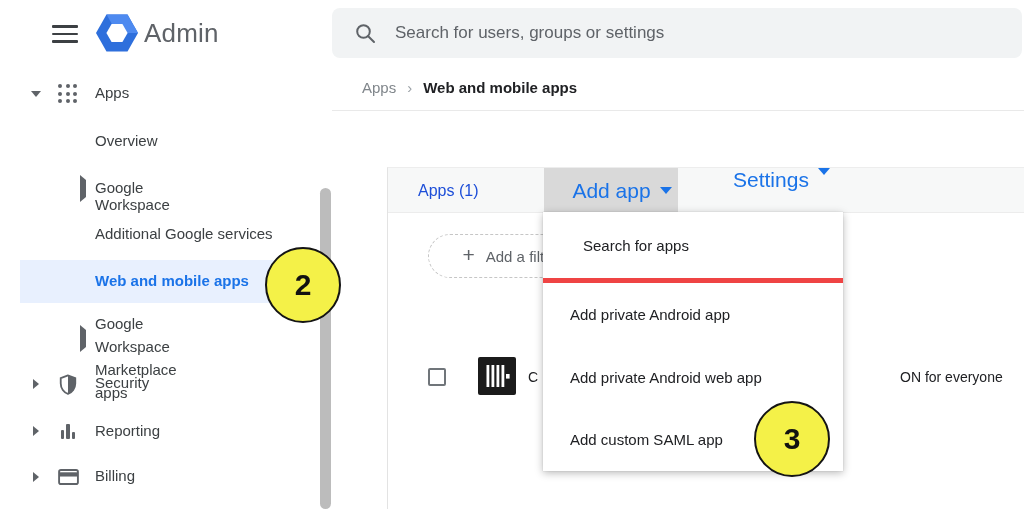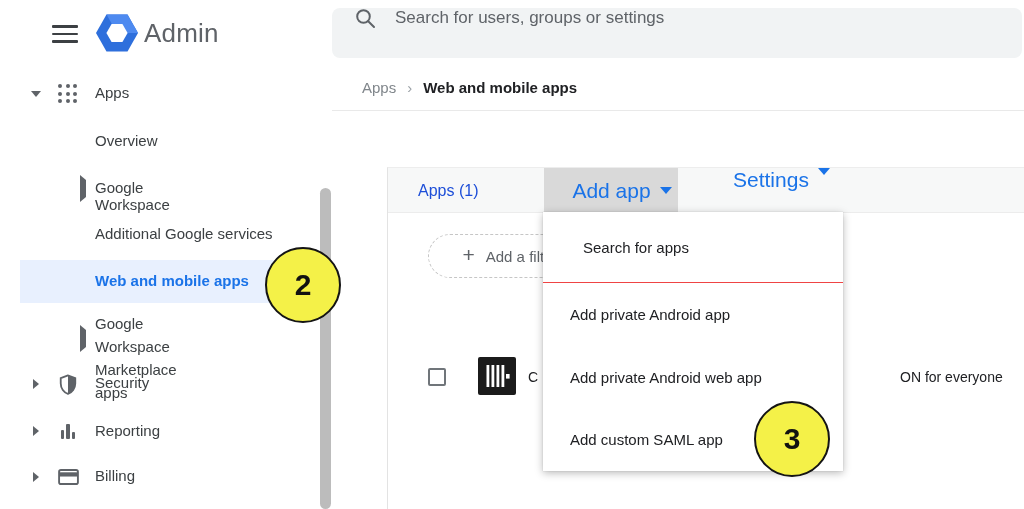--- a/index.html
+++ b/index.html
@@ -8,21 +8,21 @@
   .screen { position:relative; width:1024px; height:509px; background:#fff; overflow:hidden; }
 
   
   .hamburger { position:absolute; left:52px; top:25px; width:26px; height:18px;
     display:flex; flex-direction:column; justify-content:space-between; cursor:pointer; }
   .hamburger span { display:block; height:2.6px; background:#3c4043; border-radius:1px; }
   .brand-logo { position:absolute; left:96px; top:13px; }
   .brand-name { position:absolute; left:144px; top:18px; font-size:26px; color:#5f6368; letter-spacing:.2px; }
 
   .search-bar { position:absolute; left:332px; top:8px; width:690px; height:50px;
-    background:#f1f3f4; border-radius:8px; display:flex; align-items:flex-start; padding-left:23px; }
+    background:#f1f3f4; border-radius:8px; display:flex; align-items:center; padding-left:23px; }
   .search-bar svg { flex:0 0 auto; }
   .search-input { border:none; outline:none; background:transparent; margin-left:19px;
     font-size:17px; color:#5f6368; width:560px; font-family:inherit; }
   .search-input::placeholder { color:#5f6368; opacity:1; }
 
   
   .side-item { position:absolute; left:0; display:flex; align-items:center; color:#3c4043; font-size:15px; cursor:pointer; }
   .caret-down { width:0; height:0; border-left:5px solid transparent; border-right:5px solid transparent; border-top:6px solid #5f6368; }
   .caret-right { width:0; height:0; border-top:5px solid transparent; border-bottom:5px solid transparent; border-left:6px solid #5f6368; }
   .grid-icon { width:20px; height:20px; display:grid; grid-template-columns:repeat(3,1fr); gap:3px; }
@@ -69,21 +69,21 @@
 
   .trow { position:absolute; left:0; top:174px; width:637px; height:74px; background:#fff; }
   .app-logo { position:absolute; left:90px; top:15px; }
   .app-name { position:absolute; left:140px; top:0; height:70px; line-height:70px; font-size:14px; color:#202124; }
   .cell-access { position:absolute; left:512px; top:0; height:70px; line-height:70px; font-size:14px; color:#202124; }
 
   
   .menu { position:absolute; left:543px; top:212px; width:300px; height:259px; background:#fff;
     box-shadow:0 2px 8px rgba(0,0,0,.28), 0 0 1px rgba(0,0,0,.2); z-index:8; display:flex; flex-direction:column; }
   .menu-item { display:flex; align-items:center; padding-left:27px; font-size:15px; color:#202124; cursor:pointer; }
-  .menu-item.first { height:71px; border-bottom:1px solid #ef4444;padding-left:40px; }
+  .menu-item.first { height:71px; border-bottom:5px solid #ef4444;padding-left:40px; }
   .menu-item.rest { flex:1; }
 
   
   .step-circle { position:absolute; width:76px; height:76px; border-radius:50%; background:#f4f148;
     border:2px solid #141414; display:flex; align-items:center; justify-content:center;
     font-size:30px; font-weight:700; color:#111; z-index:20; }
   .step-2 { left:265px; top:247px; }
   .step-3 { left:754px; top:401px; }
 </style>
 </head>

